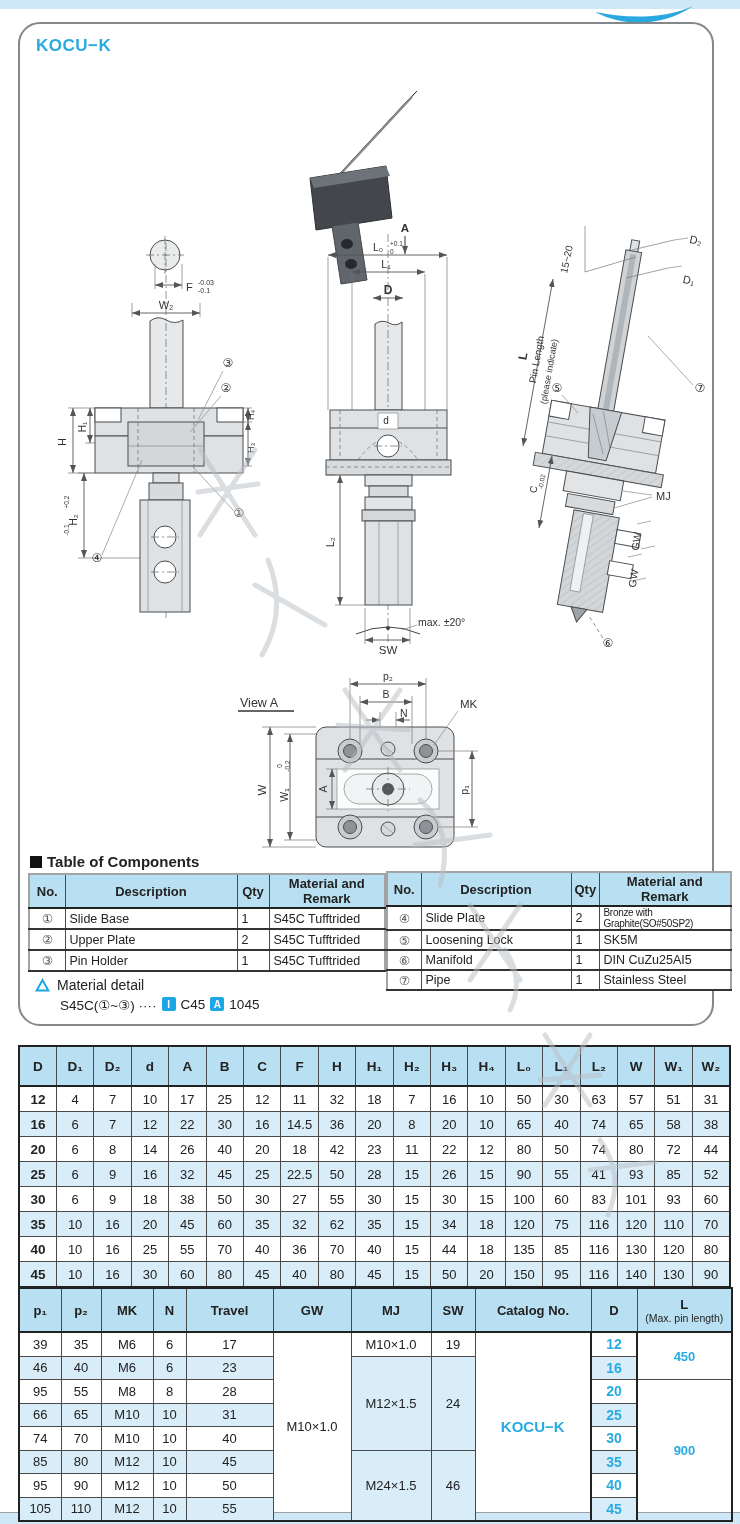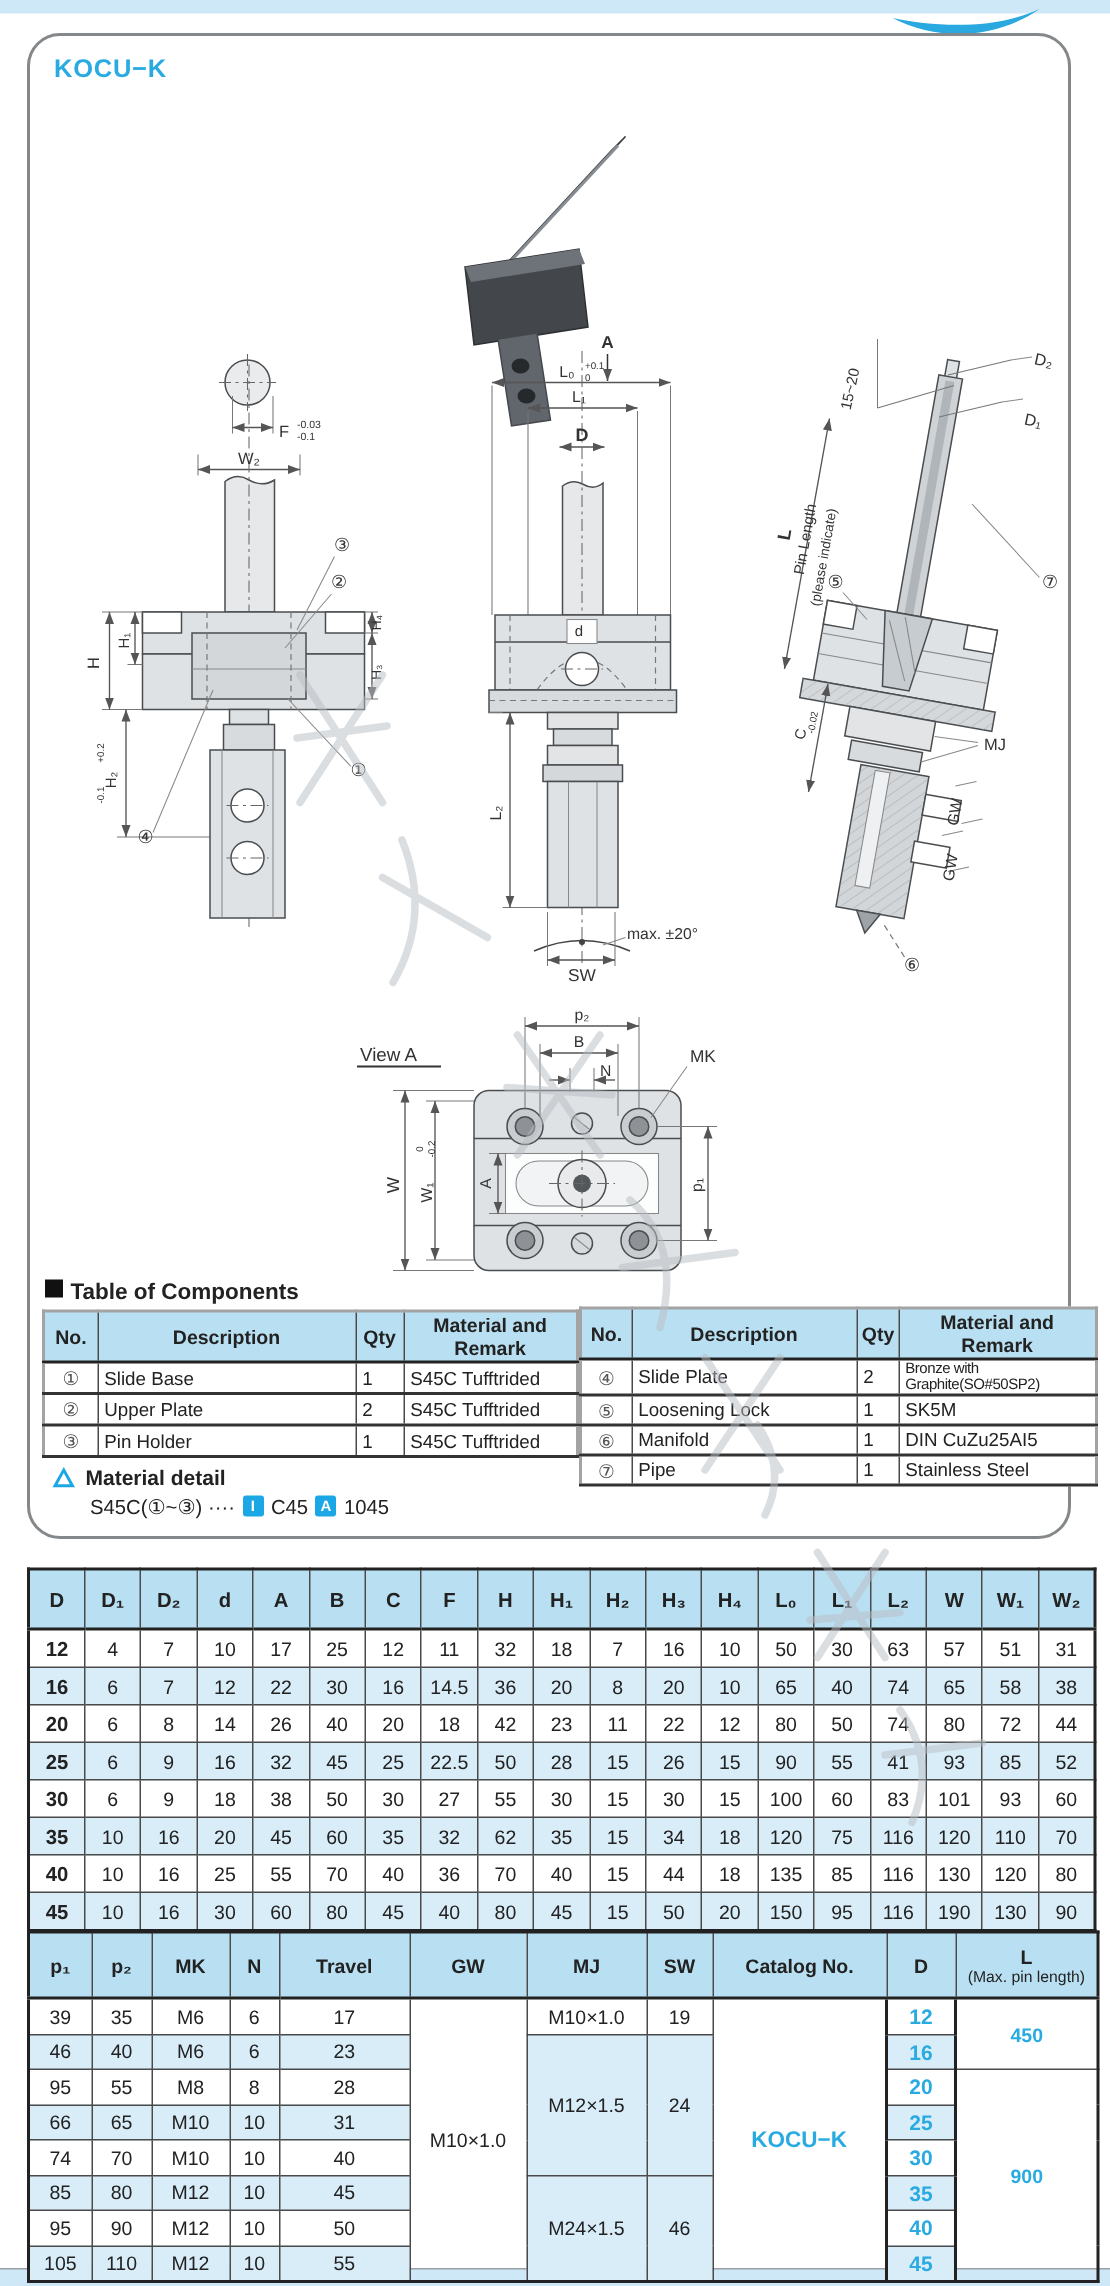--- a/index.html
+++ b/index.html
@@ -14,23 +14,23 @@
   .page-title{position:absolute;left:36px;top:36px;font-size:17px;font-weight:bold;color:#29abe2;letter-spacing:.5px}
   #drawing{position:absolute;left:40px;top:58px;width:676px;height:974px;z-index:1;pointer-events:none}
   #drawing text{fill:#333}
   .dl{stroke:#555;stroke-width:.9;fill:none;marker-start:url(#as);marker-end:url(#ae)}
   .ext{stroke:#777;stroke-width:.7;fill:none}
   .cl{stroke:#666;stroke-width:.7;fill:none;stroke-dasharray:8 3 2 3}
   .hid{stroke:#777;stroke-width:.8;fill:none;stroke-dasharray:4 3}
   .ol{stroke:#4a4d50;stroke-width:1}
   .thin{stroke:#888;stroke-width:.7}
   
-  .comp-title{position:absolute;left:30px;top:853px;font-size:15px;font-weight:bold;z-index:3;display:flex;gap:5px}
+  .comp-title{position:absolute;left:30px;top:853px;font-size:15px;font-weight:bold;z-index:3;display:flex;align-items:center;gap:5px}
   .comp-title .sq{width:12px;height:12px;background:#111;display:inline-block}
-  .mat-detail{position:absolute;left:34px;top:977px;z-index:3;font-size:14px;font-weight:bold;display:flex;align-items:center;gap:6px}
+  .mat-detail{position:absolute;left:34px;top:977px;z-index:3;font-size:14px;font-weight:normal;display:flex;align-items:center;gap:6px}
   .mat-line{position:absolute;left:60px;top:997px;z-index:3;font-size:13.5px;display:flex;align-items:flex-start;gap:5px}
   .badge{display:inline-flex;align-items:center;justify-content:center;width:14px;height:14px;background:#1ba7e5;color:#fff;
          font-size:10px;font-weight:bold;border-radius:2px}
   
   table{border-collapse:collapse;table-layout:fixed}
   .ctable{position:absolute;z-index:2;background:#fff;border:2px solid #a3a3a3;text-align:left;font-size:12.5px}
   .ctable th{background:#b9e0f2;border:1px solid #4a4a4a;border-bottom:2.5px solid #222;font-size:13px;padding:1px 3px;text-align:center;height:20px}
   .ctable td{border:1px solid #4a4a4a;border-bottom:2.5px solid #333;padding:0 4px;height:19px;background:#fff}
   .ctable td.no{text-align:center;color:#555}
   #comp-left{left:28px;top:873px;width:356px}
@@ -605,21 +605,21 @@
         <td>45</td>
         <td>40</td>
         <td>80</td>
         <td>45</td>
         <td>15</td>
         <td>50</td>
         <td>20</td>
         <td>150</td>
         <td>95</td>
         <td>116</td>
-        <td>190</td>
+        <td>140</td>
         <td>130</td>
         <td>90</td>
       </tr>
     </tbody>
 </table>
 
 <table class="dtable" id="spec-table">
   <colgroup>
     <col style="width:42px">
       <col style="width:40px">

